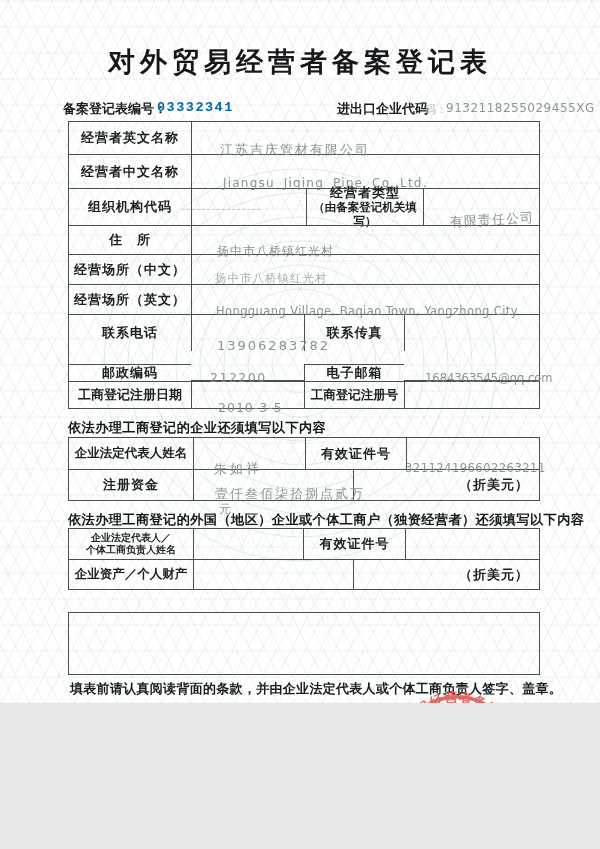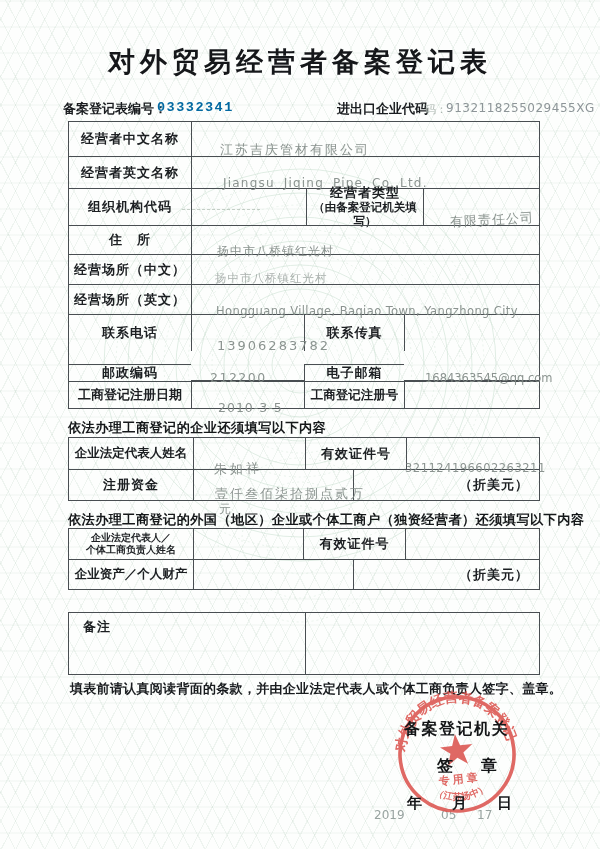--- a/index.html
+++ b/index.html
@@ -1,16 +1,16 @@
 <!DOCTYPE html>
 <html><head>
 <meta charset="utf-8">
 <style>
   html,body{margin:0;padding:0;background:#e8e8e8;}
-  .sheet{position:relative;width:600px;height:849px;background:#fdfefd;overflow:hidden;
+  .sheet{position:relative;width:600px;height:703px;background:#fdfefd;overflow:hidden;
          font-family:"Liberation Serif",serif;}
   
   .sheet::before{content:"";position:absolute;inset:0;z-index:0;
     background-image:
       repeating-linear-gradient(63deg, rgba(150,185,160,.14) 0 1px, transparent 1px 13px),
       repeating-linear-gradient(-63deg, rgba(150,185,160,.14) 0 1px, transparent 1px 13px),
       repeating-linear-gradient(180deg, rgba(160,190,170,.07) 0 2px, transparent 2px 26px);}
   .guilloche{position:absolute;left:0;top:0;z-index:0;}
   .title{position:absolute;top:44px;left:0;width:100%;text-align:center;z-index:2;
     font-family:"Liberation Sans",sans-serif;font-weight:bold;font-size:27px;
@@ -79,26 +79,26 @@
 
   <div class="title">对外贸易经营者备案登记表</div>
 
   <span class="meta" style="left:63px;top:100px;">备案登记表编号：</span>
   <span class="meta red-no" style="left:157px;top:100px;">03332341</span>
   <span class="meta" style="left:337px;top:100px;">进出口企业代码</span>
   <span class="meta overprint" style="left:425px;top:102px;">码：</span>
   <span class="meta code-val" style="left:446px;top:101px;">9132118255029455XG</span>
 
   <div class="tbl" style="top:121px;">
+    <div class="trow" style="height:32px;">
+      <div class="cell" style="flex:0 0 122px;">经营者英文名称</div>
+      <div class="cell flex"></div>
+    </div>
     <div class="trow" style="height:34px;">
       <div class="cell" style="flex:0 0 122px;">经营者中文名称</div>
-      <div class="cell flex"></div>
-    </div>
-    <div class="trow" style="height:32px;">
-      <div class="cell" style="flex:0 0 122px;">经营者英文名称</div>
       <div class="cell flex"></div>
     </div>
     <div class="trow" style="height:37px;">
       <div class="cell" style="flex:0 0 122px;">组织机构代码</div>
       <div class="cell" style="flex:0 0 115px;"></div>
       <div class="cell" style="flex:0 0 117px;">
         <span>经营者类型</span>
         <span class="sub">（由备案登记机关填写）</span>
       </div>
       <div class="cell flex"></div>
@@ -183,21 +183,20 @@
       <div class="cell" style="flex:0 0 124px;font-size:12.5px;letter-spacing:0;">企业资产／个人财产</div>
       <div class="cell" style="flex:0 0 160px;"></div>
       <div class="cell flex note">
         <span>（折美元）</span>
       </div>
     </div>
   </div>
 
   <div class="tbl" style="top:612px;">
     <div class="trow" style="height:61px;">
-      <div class="cell remarks" style="flex:0 0 236px;">备注</div>
       <div class="cell flex"></div>
     </div>
   </div>
 
   <div class="notice">填表前请认真阅读背面的条款，并由企业法定代表人或个体工商负责人签字、盖章。</div>
 
   <span class="signtxt" style="left:404px;top:719px;font-size:16px;letter-spacing:1.5px;">备案登记机关</span>
   <span class="signtxt" style="left:437px;top:756px;font-size:16px;letter-spacing:6px;">签　章</span>
   <span class="signtxt" style="left:407px;top:794px;font-size:15px;">年</span>
   <span class="signtxt" style="left:452px;top:794px;font-size:15px;">月</span>

